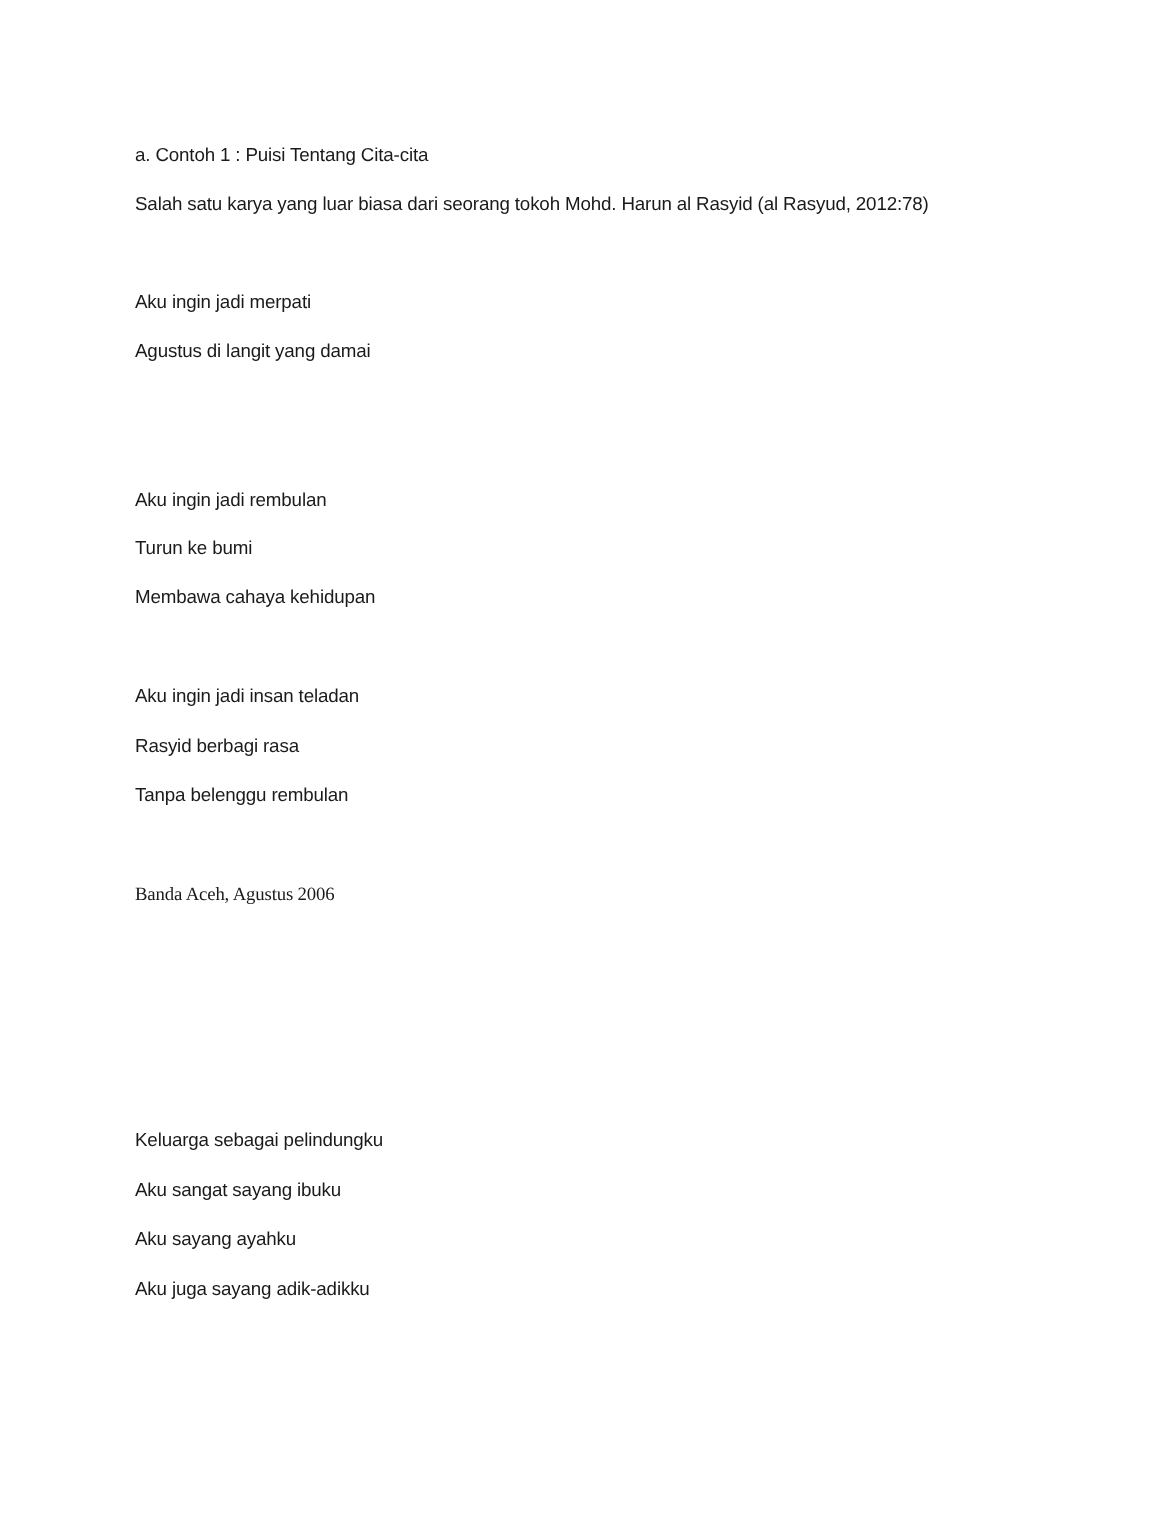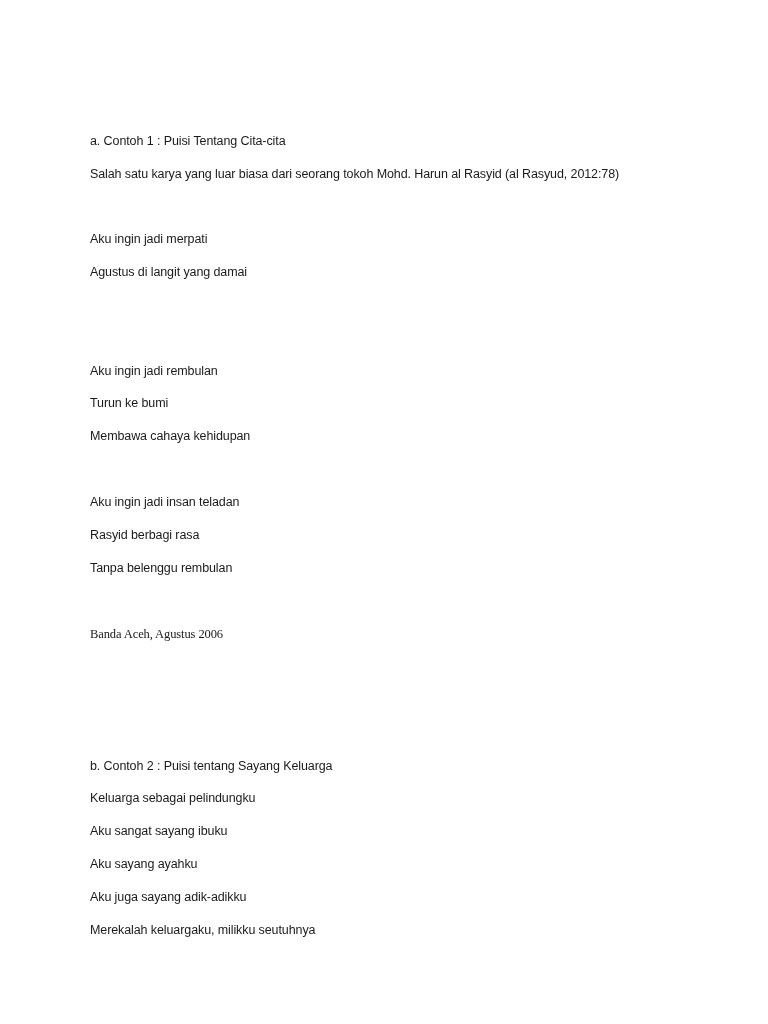--- a/index.html
+++ b/index.html
@@ -23,21 +23,20 @@
       height: 1024px;
       background: #ffffff;
     }
     .line {
       position: absolute;
       left: 90px;
       font-size: 12.5px;
       line-height: 16px;
       white-space: nowrap;
       letter-spacing: -0.1px;
-      margin-top: 38px;
     }
   </style>
 </head>
 <body>
 
 <div class="page">
 
   <div class="line" style="top:95px;">a. Contoh 1 : Puisi Tentang Cita-cita</div>
   <div class="line" style="top:128px;">Salah satu karya yang luar biasa dari seorang tokoh Mohd. Harun al Rasyid (al Rasyud, 2012:78)</div>
 
@@ -47,20 +46,18 @@
   <div class="line" style="top:325px;">Aku ingin jadi rembulan</div>
   <div class="line" style="top:357px;">Turun ke bumi</div>
   <div class="line" style="top:390px;">Membawa cahaya kehidupan</div>
 
   <div class="line" style="top:456px;">Aku ingin jadi insan teladan</div>
   <div class="line" style="top:489px;">Rasyid berbagi rasa</div>
   <div class="line" style="top:522px;">Tanpa belenggu rembulan</div>
 
   <div class="line" style="top:588px;font-family:Liberation Serif, serif;">Banda Aceh, Agustus 2006</div>
 
-  <div class="line" style="top:720px;">b. Contoh 2 : Puisi tentang Sayang Keluarga</div>
   <div class="line" style="top:752px;">Keluarga sebagai pelindungku</div>
   <div class="line" style="top:785px;text-align:center;">Aku sangat sayang ibuku</div>
   <div class="line" style="top:818px;">Aku sayang ayahku</div>
   <div class="line" style="top:851px;">Aku juga sayang adik-adikku</div>
-  <div class="line" style="top:884px;">Merekalah keluargaku, milikku seutuhnya</div>
 
 </div>
 
 </body></html>

